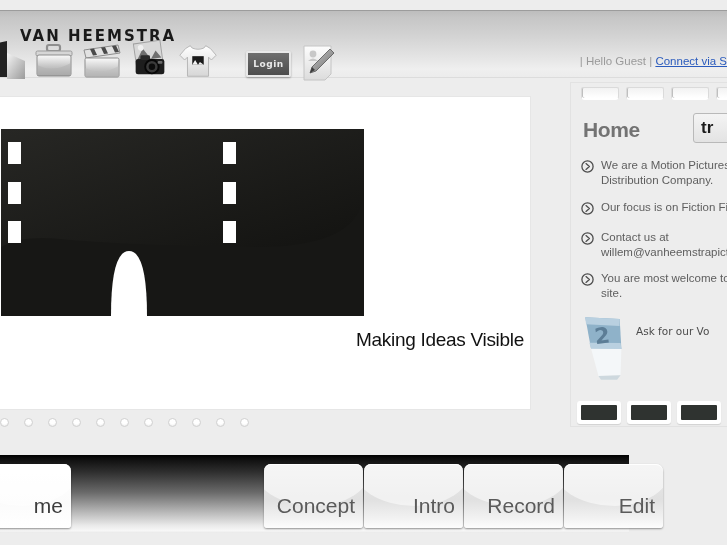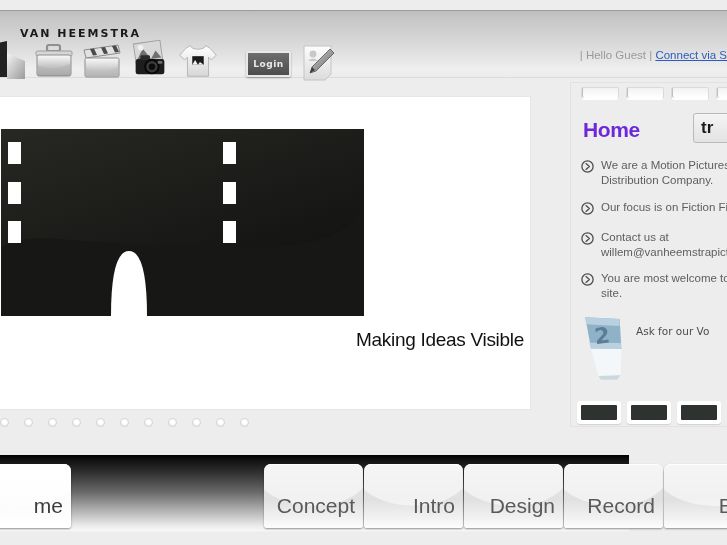--- a/index.html
+++ b/index.html
@@ -16,21 +16,21 @@
   
   .header-bar {
     position: absolute; left: 0; top: 10px; width: 727px; height: 68px;
     background: linear-gradient(to bottom, #bdbdbd 0%, #c6c6c6 10%, #d4d4d4 40%, #e3e3e3 68%, #efefef 88%, #ececec 100%);
     border-top: 1px solid #9c9c9c;
     border-bottom: 1px solid #dcdcdc;
   }
   .brand-title {
     position: absolute; left: 20px; top: 16px;
     font-family: "DejaVu Sans", sans-serif;
-    font-size: 11px; font-weight: bold; letter-spacing: 2px;
+    font-size: 15px; font-weight: bold; letter-spacing: 2px;
     color: #1a1a1a;
     white-space: nowrap;
   }
   .icon-row { position: absolute; left: -16px; top: 28px; display: flex; align-items: flex-end; }
   .tool-icon {
     position: relative;
     width: 44px; height: 42px;
     margin-right: 4px;
     display: flex; align-items: flex-end; justify-content: center;
   }
@@ -48,21 +48,21 @@
     cursor: pointer;
     text-align: center;
   }
   .login-btn span {
     font-family: "DejaVu Sans", sans-serif;
     font-size: 9px; font-weight: bold; letter-spacing: .5px; color: #e9e9e9;
   }
   .register-icon { position: absolute; left: 300px; top: 32px; width: 38px; height: 40px; cursor: pointer; }
 
   .guest-text {
-    position: absolute; right: 0; top: 38px;
+    position: absolute; right: 0; top: 44px;
     font-size: 11.5px; color: #6b6b6b; white-space: nowrap;
     padding-right: 0;
   }
   .guest-text .sep { color: #9a9a9a; }
   .guest-text a { color: #2b5bbd; text-decoration: underline; }
 
   
   .main-panel {
     position: absolute; left: -90px; top: 96px;
     width: 621px; height: 314px;
@@ -112,21 +112,21 @@
     width: 38px; height: 13px;
     background: linear-gradient(to bottom, #f2f2f2, #ffffff);
     border: 1px solid #dadada;
     border-bottom: 2px solid #ffffff;
     border-radius: 2px 2px 4px 4px;
     box-shadow: inset 1px 0 0 #bfbfbf;
     cursor: pointer;
   }
   .sb-title {
     position: absolute; left: 12px; top: 35px;
-    font-size: 21px; font-weight: bold; color: #6d28d9; letter-spacing: -.4px;
+    font-size: 21px; font-weight: bold; color: #737373; letter-spacing: -.4px;
   }
   .translate-btn {
     position: absolute; left: 122px; top: 30px;
     width: 46px; height: 30px;
     background: linear-gradient(to bottom, #f4f4f4, #e3e3e3);
     border: 1px solid #b9b9b9;
     border-radius: 3px;
     display: flex; align-items: center; padding-left: 7px;
     cursor: pointer; overflow: hidden;
   }
@@ -436,23 +436,20 @@
           <span>me</span>
         </div>
         <div class="nav-tab spacer"></div>
         <div class="nav-tab">
           <span>Concept</span>
         </div>
         <div class="nav-tab">
           <span>Intro</span>
         </div>
         <div class="nav-tab">
-          <span>Design</span>
-        </div>
-        <div class="nav-tab">
           <span>Record</span>
         </div>
         <div class="nav-tab">
           <span>Edit</span>
         </div>
       </div>
   </div>
 
 </div>
 

